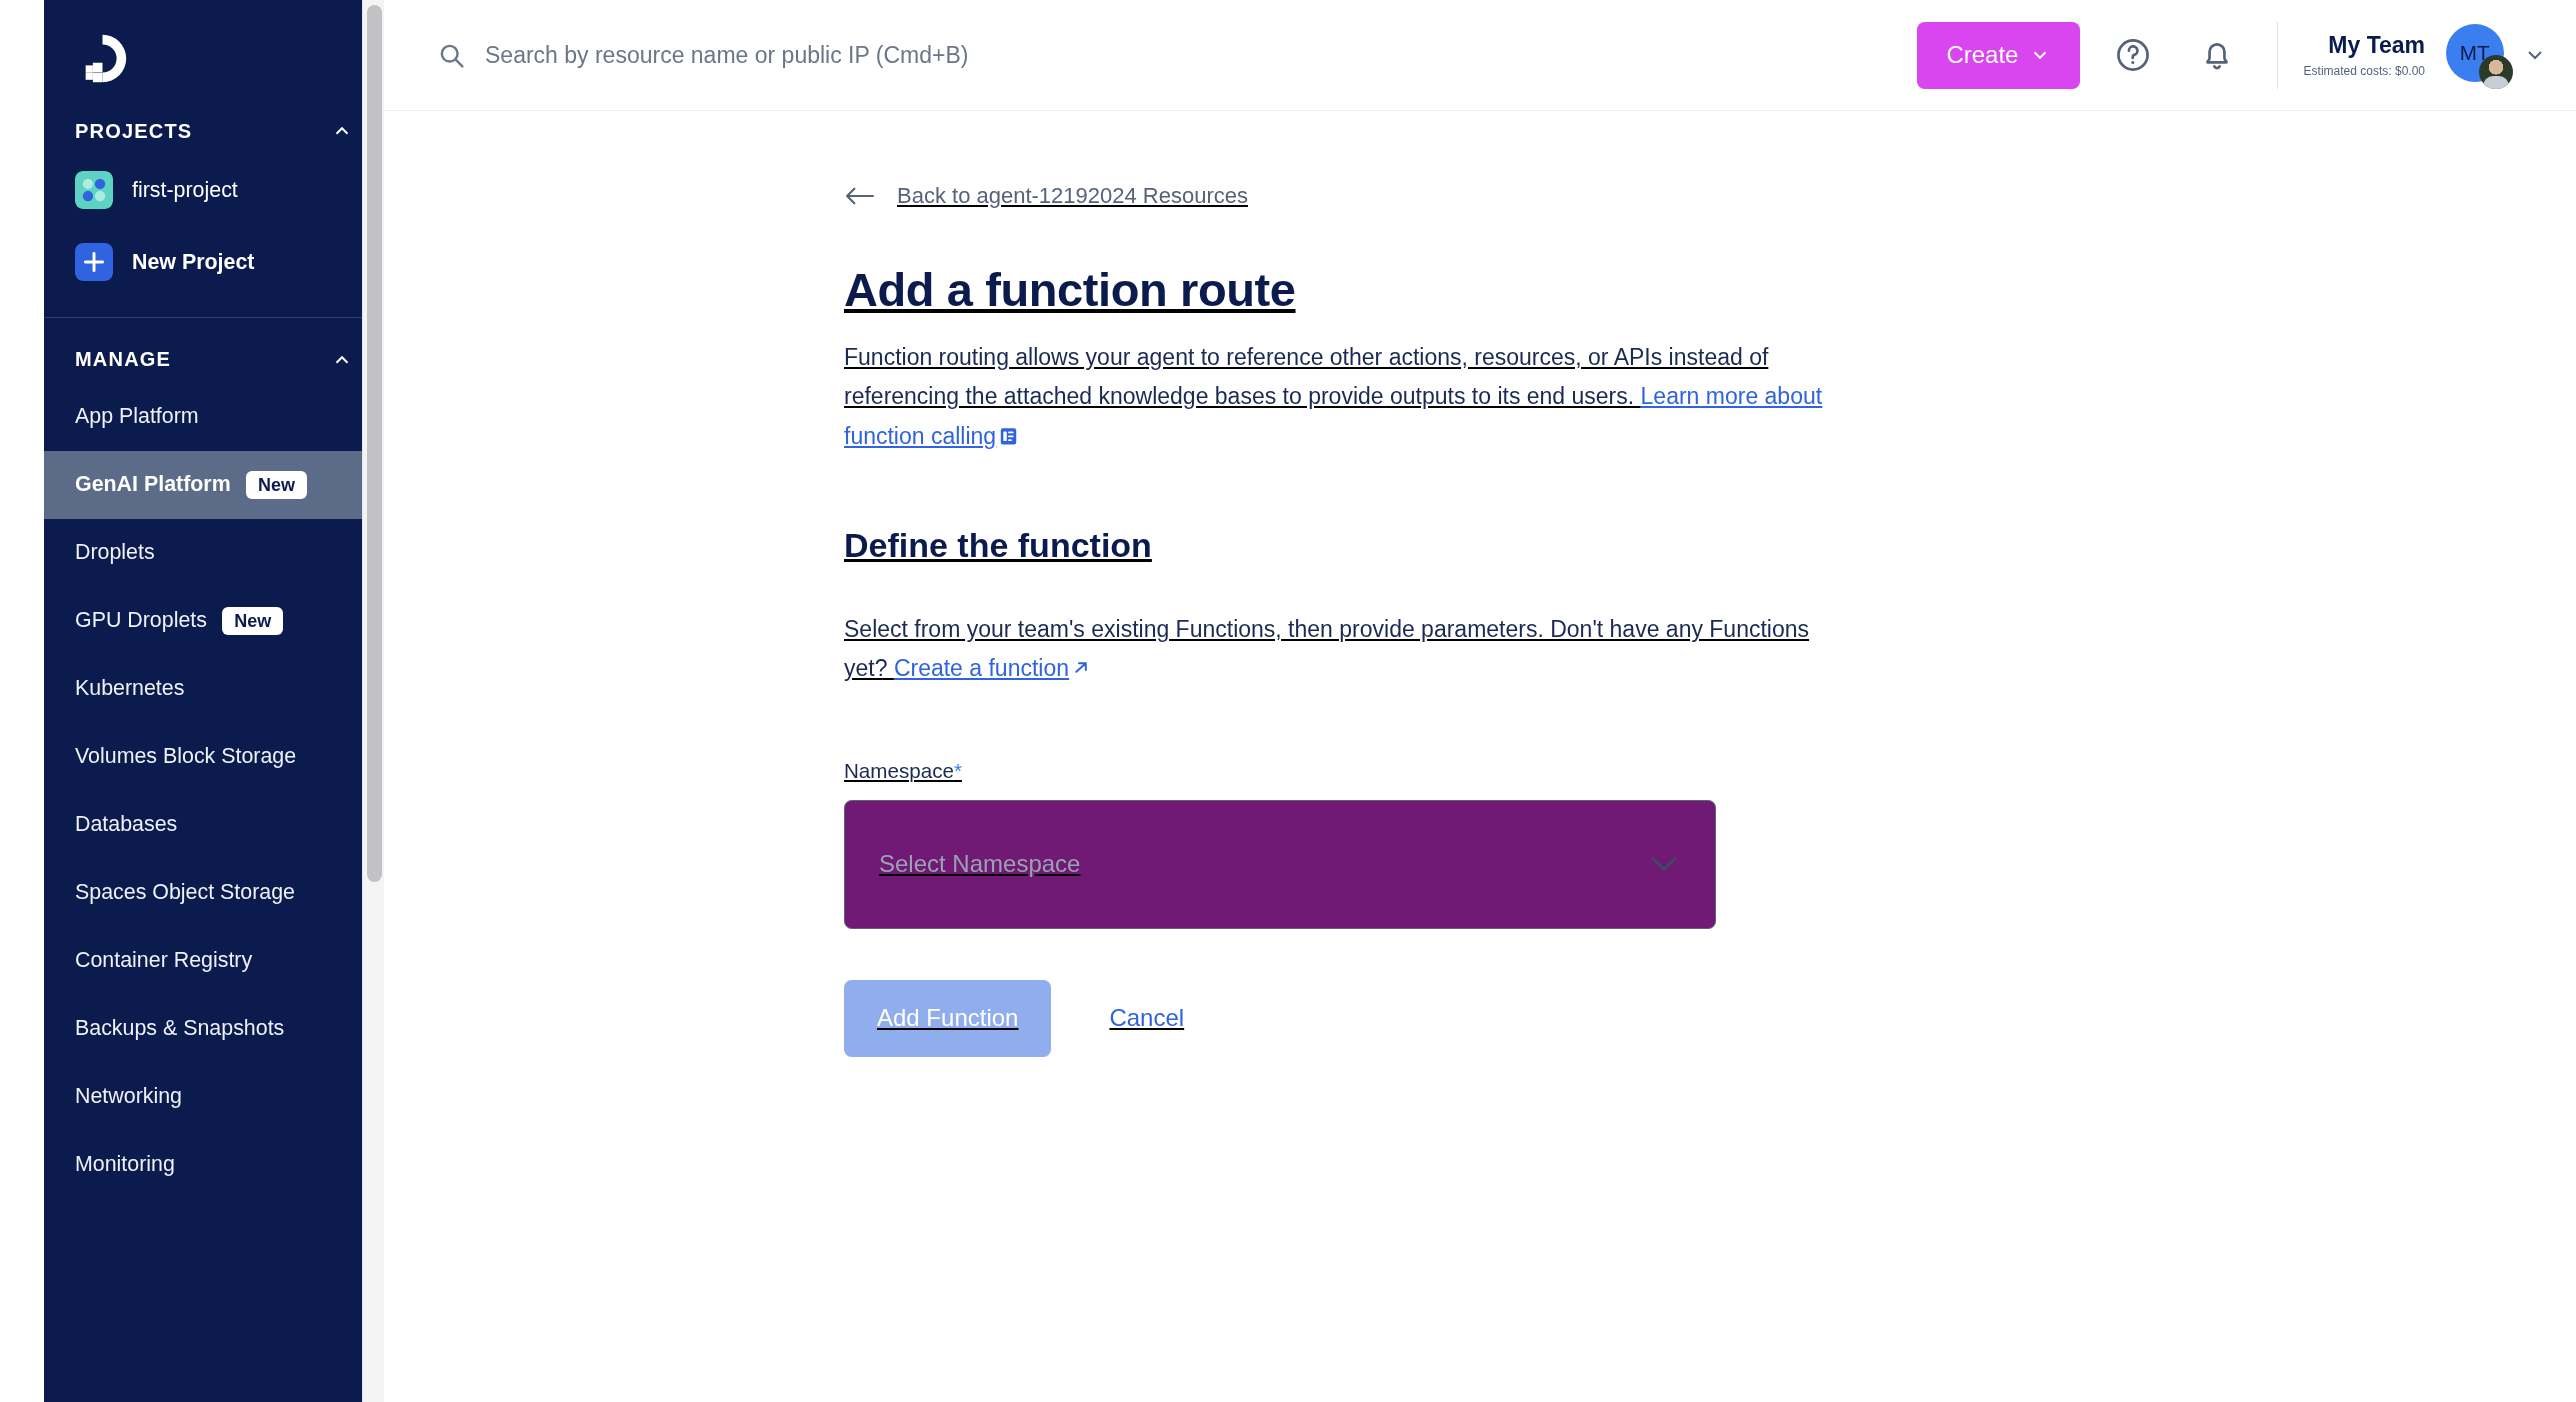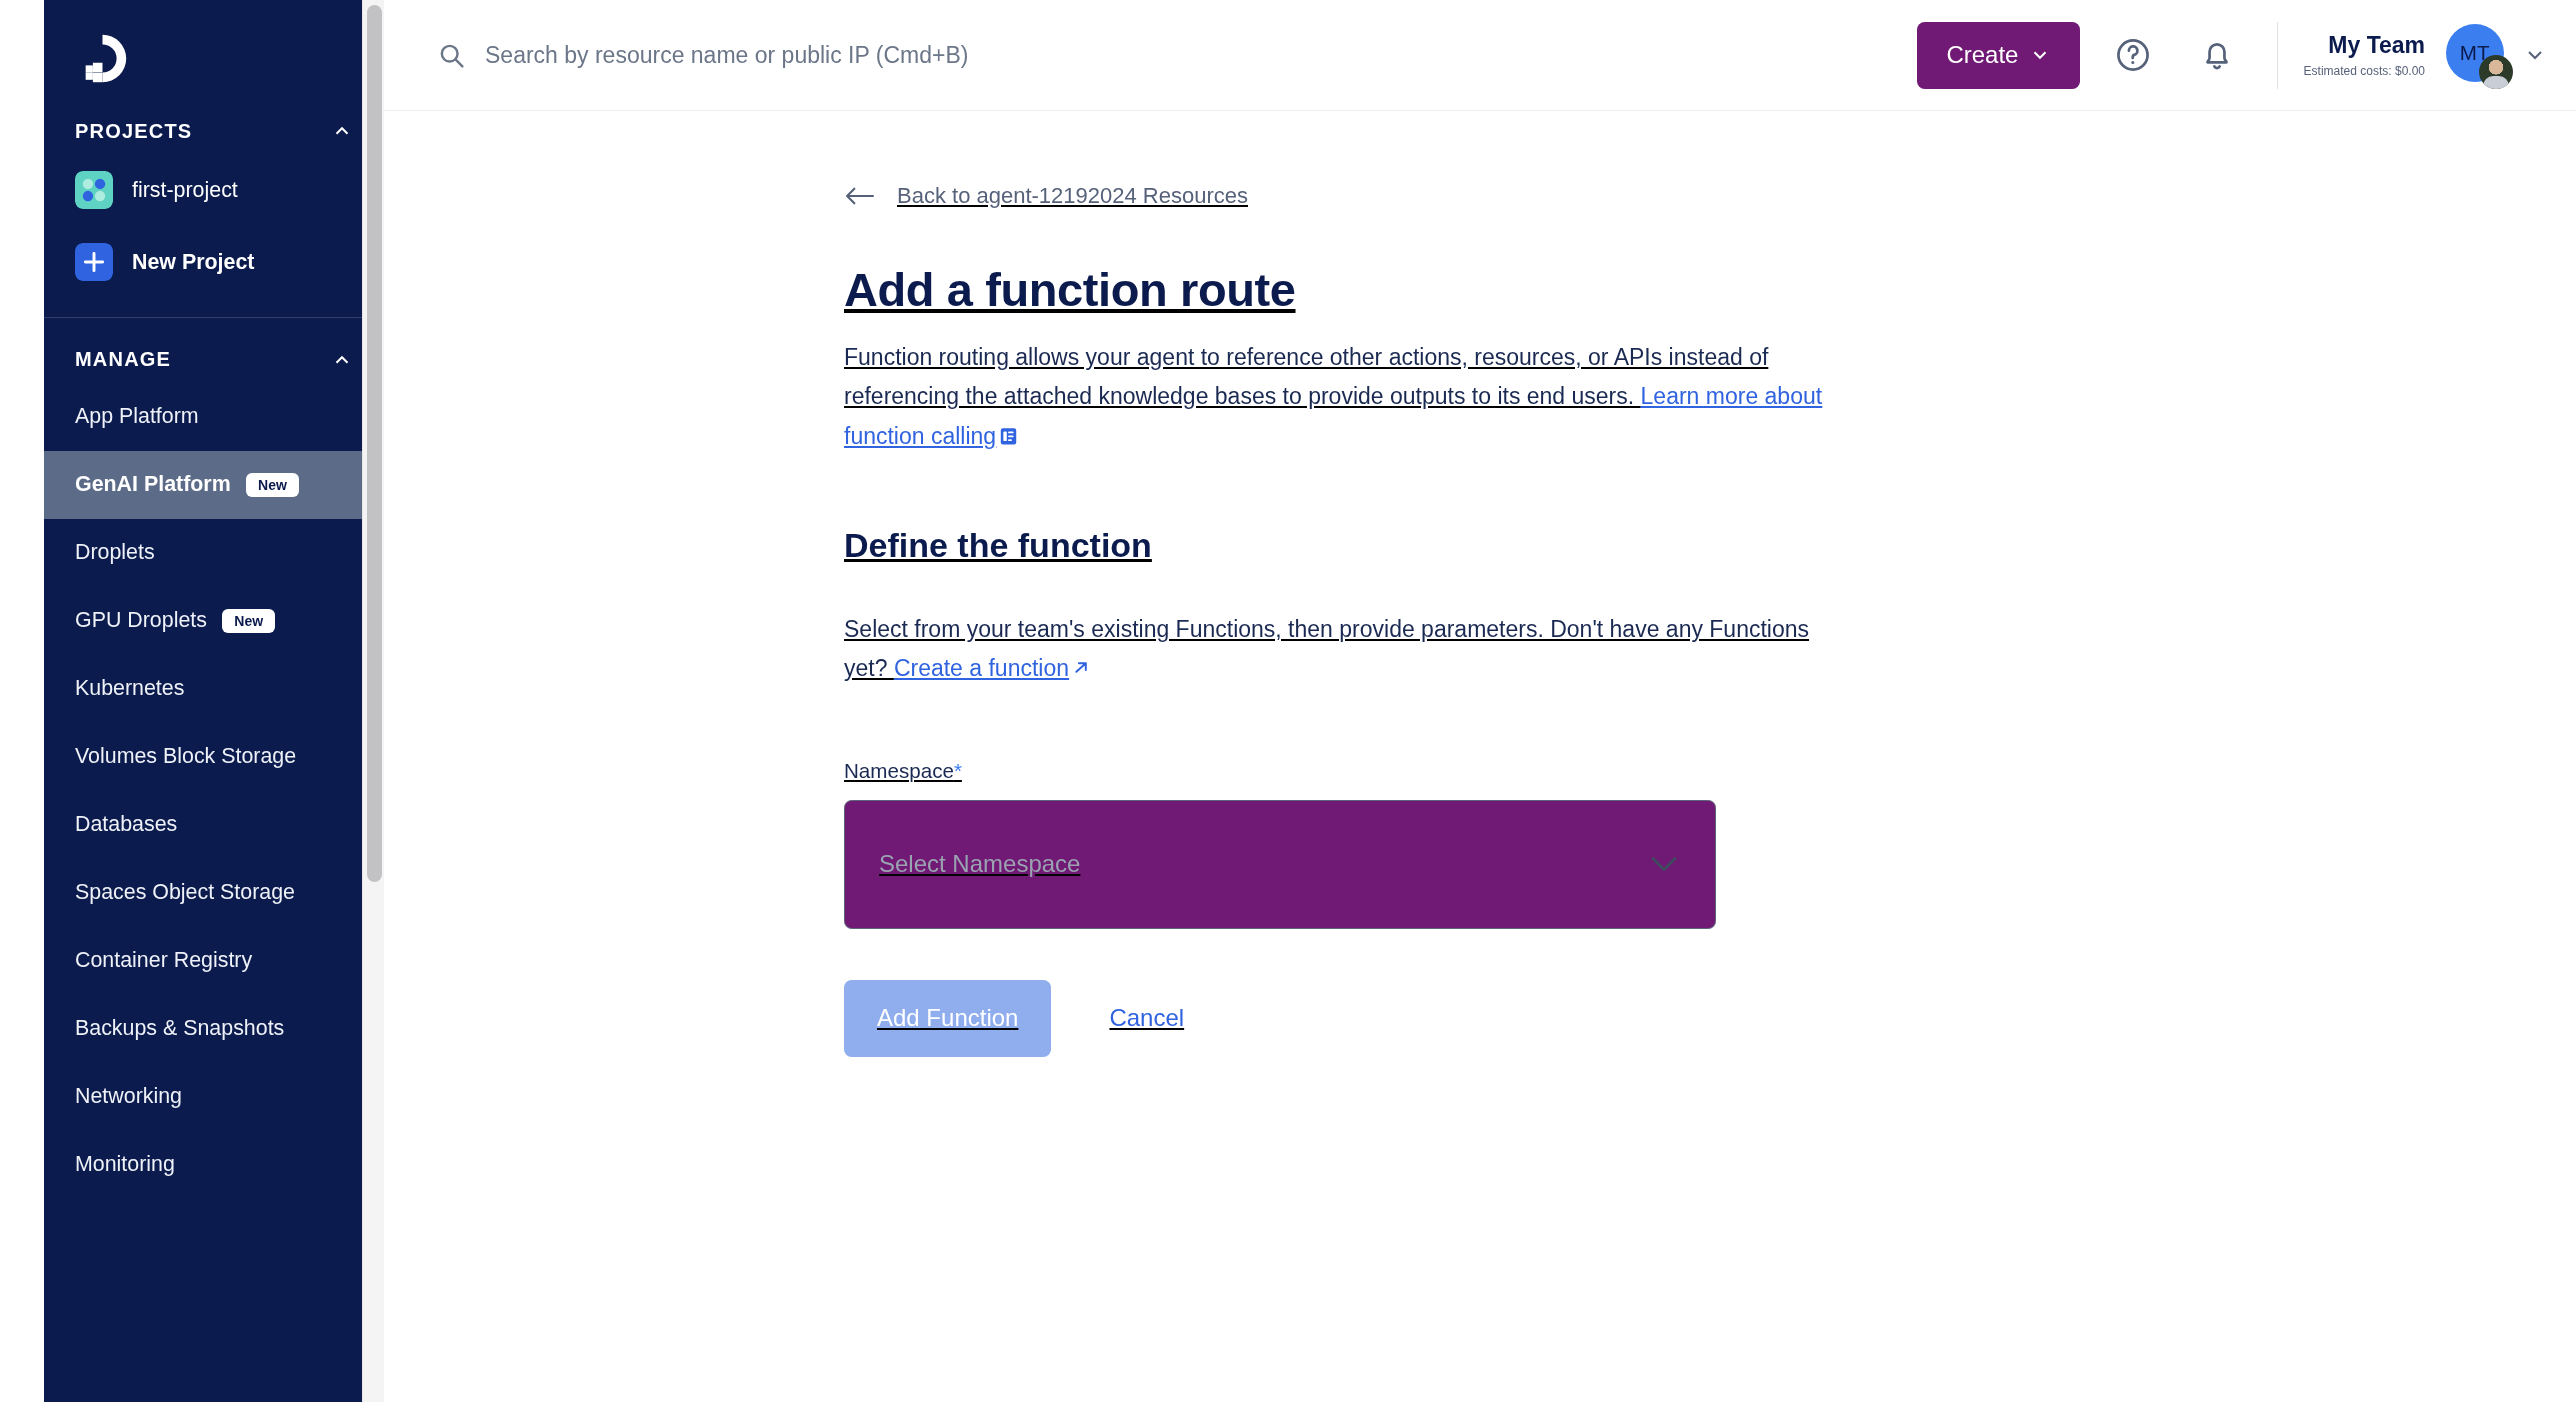--- a/index.html
+++ b/index.html
@@ -52,21 +52,21 @@
     display: flex; align-items: center; gap: 15.4px;
     padding: 0 31px; height: 68px;
     color: #eef1f7; font-size: 21.4px;
     cursor: pointer;
     white-space: nowrap;
   }
   .nav-item.active { background: #5c6b87; }
   .nav-item.active .nav-label { font-weight: 700; color:#ffffff; }
   .badge-new {
     background: #ffffff; color: #0b1b4d;
-    font-size: 14px; font-weight: 700;
+    font-size: 18px; font-weight: 700;
     border-radius: 6px;
     padding: 5.1px 12px; line-height: 1;
   }
 
   
   .side-scroll-track {
     position: absolute; top: 0; right: 0;
     width: 22px; height: 1403px;
     background: #f4f4f5;
     border-left: 0.9px solid #e6e6e8;
@@ -92,21 +92,21 @@
   }
   .search-icon { width: 29px; height: 29px; flex: none; }
   .search-input {
     border: none; outline: none; background: transparent;
     font-family: "Liberation Sans", sans-serif;
     font-size: 23px; color: #3f4a5f; width: 772px;
   }
   .search-input::placeholder { color: #6b7689; }
 
   .create-btn {
-    background: #701a75; color: #fff;
+    background: #d946ef; color: #fff;
     border: none; border-radius: 7.7px;
     height: 67px; padding: 0 29px;
     font-family: "Liberation Sans", sans-serif;
     font-size: 24px; cursor: pointer;
     display: flex; align-items: center; gap: 10.3px;
   }
   .icon-btn {
     background: none; border: none; cursor: pointer;
     width: 62px; height: 62px;
     display: flex; align-items: center; justify-content: center;

